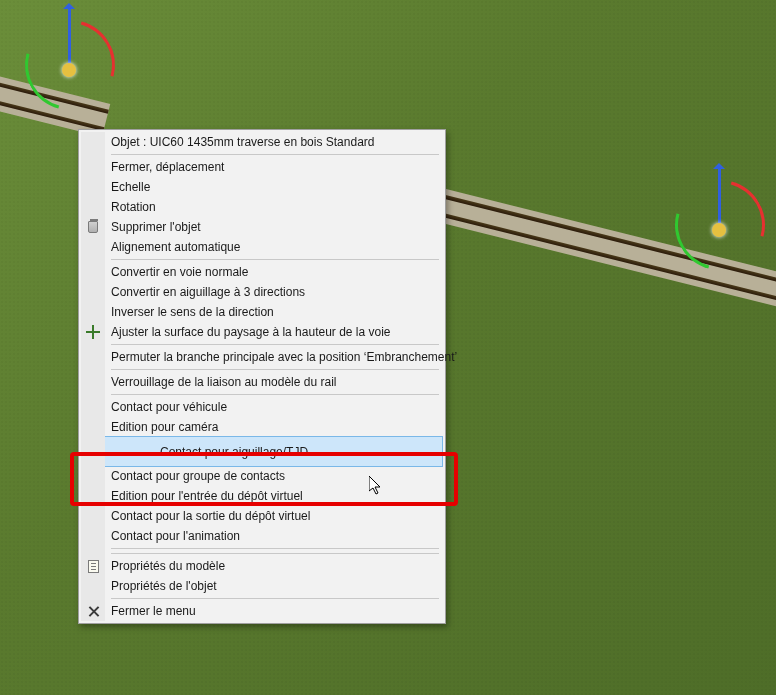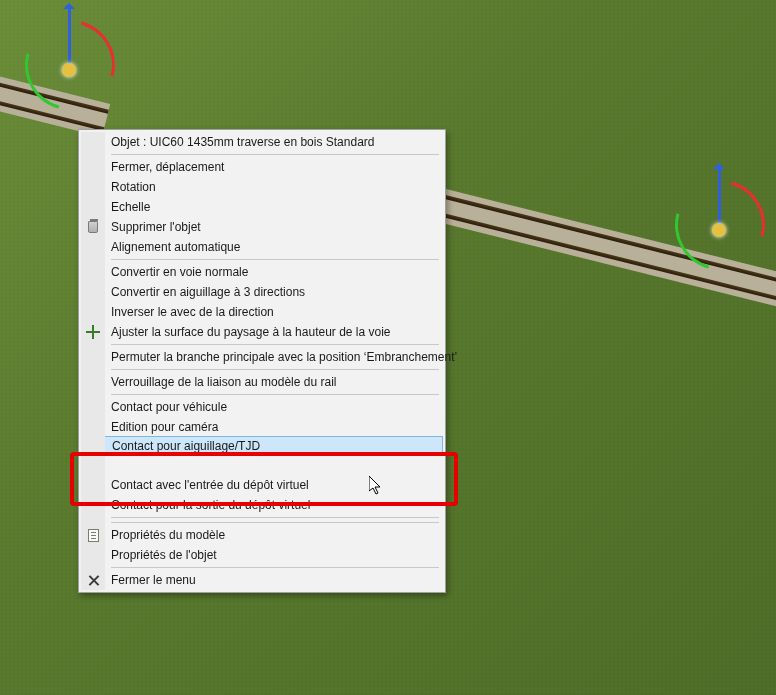--- a/index.html
+++ b/index.html
@@ -21,21 +21,21 @@
   .gizmo .dot { position: absolute; width: 14px; height: 14px; border-radius: 50%; background: #e6c040; left: 52px; top: 58px; box-shadow: 0 0 4px #fff; }
   .gizmo1 { left: 10px; top: 5px; }
   .gizmo2 { left: 660px; top: 165px; }
   .context-menu { position: absolute; left: 78px; top: 85px; width: 368px; background: #f2f2f2; border: 1px solid #a0a0a0; box-shadow: 2px 3px 6px rgba(0,0,0,0.35); padding: 2px; margin-top: 44px; }
   .menu-item { display: flex; align-items: center; height: 20px; cursor: default; }
   .icon-col { width: 24px; display: flex; align-items: center; justify-content: center; flex: 0 0 24px; }
   .icon-bg { position: absolute; left: 2px; top: 2px; bottom: 2px; width: 24px; background: #e8e8e8; }
   .label { padding-left: 6px; color: #1a1a1a; white-space: nowrap; }
   .sep { height: 5px; position: relative; }
   .sep::after { content: ""; position: absolute; left: 30px; right: 4px; top: 2px; border-top: 1px solid #c8c8c8; }
-  .highlighted { background: #cde6fa; border: 1px solid #7ab8e8; height: 20px; margin: -1px 0; }
+  .highlighted { background: #cde6fa; border: 1px solid #7ab8e8; height: 31px; margin: -1px 0; gap: 48px; }
   .red-box { position: absolute; border: 4px solid #e60000; border-radius: 4px; pointer-events: none; }
   .red-box1 { left: 70px; top: 452px; width: 388px; height: 54px; }
   .cursor { position: absolute; left: 369px; top: 476px; width: 16px; height: 20px; pointer-events: none; }
   .cursor svg { display: block; }
   
   .ico { width: 14px; height: 14px; display: inline-block; }
   .ico-track { background: linear-gradient(#8a6a3a 40%, transparent 40%, transparent 60%, #8a6a3a 60%); border-left: 2px solid #8a6a3a; border-right: 2px solid #8a6a3a; }
   .ico-trash { border: 1px solid #7a7a7a; border-radius: 1px 1px 2px 2px; background: linear-gradient(#d0d0d0,#b0b0b0); position: relative; width:10px; height:12px; }
   .ico-trash::before { content:""; position:absolute; top:-3px; left:1px; width:8px; height:2px; background:#7a7a7a; }
   .ico-check { color: #2a5aa0; font-weight: bold; font-size: 14px; }
@@ -85,27 +85,27 @@
       <span class="label"><span>Objet :</span>&nbsp;<span>UIC60 1435mm traverse en bois Standard</span></span>
     </div>
     <div class="sep"></div>
 
     <div class="menu-item">
         <span class="icon-col"></span>
         <span class="label">Fermer, déplacement</span>
       </div>
     <div class="menu-item">
         <span class="icon-col"></span>
+        <span class="label">Echelle</span>
+      </div>
+    <div class="menu-item">
+        <span class="icon-col"></span>
         <span class="label">Rotation</span>
       </div>
     <div class="menu-item">
-        <span class="icon-col"></span>
-        <span class="label">Echelle</span>
-      </div>
-    <div class="menu-item">
         <span class="icon-col">
           <span class="ico-trash"></span>
         </span>
         <span class="label">Supprimer l'objet</span>
       </div>
     <div class="menu-item">
         <span class="icon-col">
           <span class="ico-check">✓</span>
         </span>
         <span class="label">Alignement automatique</span>
@@ -121,21 +121,21 @@
     <div class="menu-item">
         <span class="icon-col">
           <span class="ico ico-switch"></span>
         </span>
         <span class="label">Convertir en aiguillage à 3 directions</span>
       </div>
     <div class="menu-item">
         <span class="icon-col">
           <span class="ico ico-track"></span>
         </span>
-        <span class="label">Inverser le avec de la direction</span>
+        <span class="label">Inverser le sens de la direction</span>
       </div>
     <div class="menu-item">
         <span class="icon-col">
           <span class="ico ico-arrows"></span>
         </span>
         <span class="label">Ajuster la surface du paysage à la hauteur de la voie</span>
       </div>
     <div class="sep"></div>
 
     <div class="menu-item">
@@ -169,32 +169,39 @@
     <div class="menu-item highlighted">
         <span class="icon-col">
           <span class="ico-contact"></span>
         </span>
         <span class="label">Contact pour aiguillage/TJD</span>
       </div>
     <div class="menu-item">
         <span class="icon-col">
           <span class="ico-contact"></span>
         </span>
-      </div>
-    <div class="menu-item">
-        <span class="icon-col">
-          <span class="ico-contact"></span>
-        </span>
-        <span class="label">Contact avec l'entrée du dépôt virtuel</span>
+        <span class="label">Contact pour groupe de contacts</span>
+      </div>
+    <div class="menu-item">
+        <span class="icon-col">
+          <span class="ico-contact"></span>
+        </span>
+        <span class="label">Edition pour l'entrée du dépôt virtuel</span>
       </div>
     <div class="menu-item">
         <span class="icon-col">
           <span class="ico-contact"></span>
         </span>
         <span class="label">Contact pour la sortie du dépôt virtuel</span>
+      </div>
+    <div class="menu-item">
+        <span class="icon-col">
+          <span class="ico-contact"></span>
+        </span>
+        <span class="label">Contact pour l'animation</span>
       </div>
     <div class="sep"></div>
 
     <div class="sep"></div>
 
     <div class="menu-item">
         <span class="icon-col">
           <span class="ico-props"></span>
         </span>
         <span class="label">Propriétés du modèle</span>

